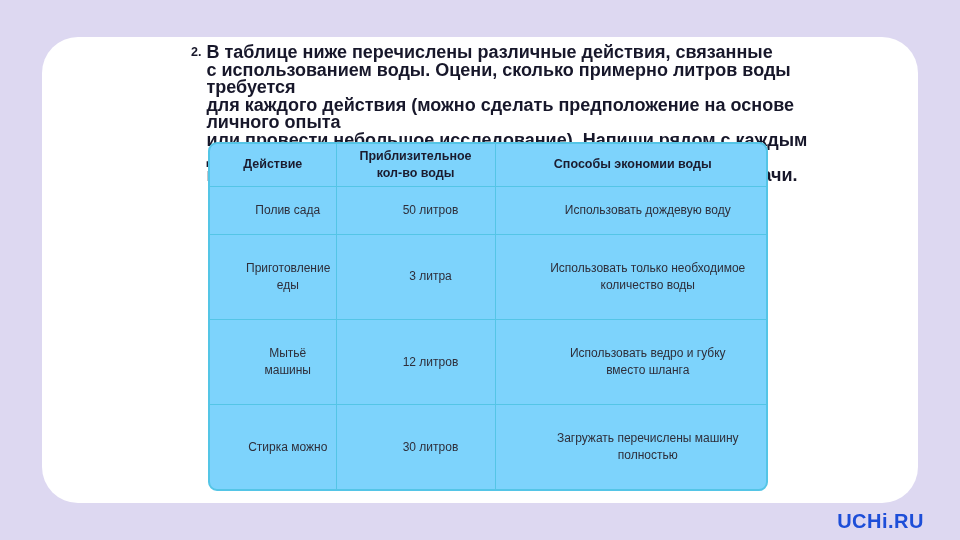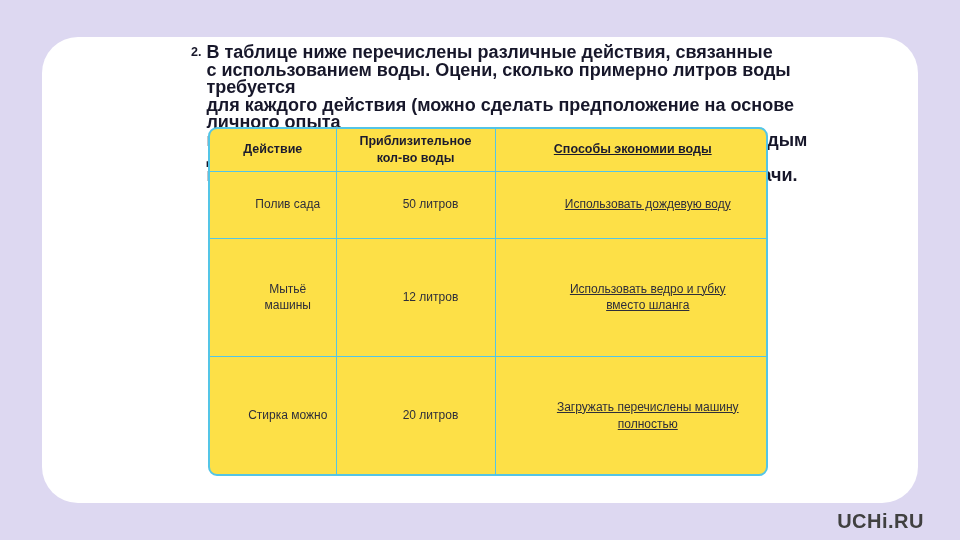--- a/index.html
+++ b/index.html
@@ -39,43 +39,43 @@
   }
   .task-text {
     font-weight: bold;
     font-size: 18px;
     line-height: 17.5px;
     color: #17172A;
     white-space: pre-line;
   }
   .table-wrap {
     position: absolute;
-    left: 166px; top: 90px;
+    left: 166px; top: 105px;
     width: 560px; height: 349px;
     border: 2px solid #54C5E6;
     border-radius: 9px;
     overflow: hidden;
-    background: #fde047;
+    background: #7dd3fc;
   }
   table {
     width: 100%; height: 100%;
     border-collapse: collapse;
     table-layout: fixed;
   }
   th, td {
     border: 1.5px solid #54C5E6;
     text-align: center;
     vertical-align: middle;
     padding: 2px 6px;
     white-space: pre-line;
   }
   tr:first-child > * { border-top: none; }
   tr:last-child > * { border-bottom: none; }
   th:first-child, td:first-child { border-left: none; }
-  th:last-child, td:last-child { border-right: none; text-decoration: underline; }
+  th:last-child, td:last-child { border-right: none; }
   th {
     height: 42px;
     font-size: 12.5px;
     font-weight: bold;
     color: #1B1B2E;
     line-height: 1.35;
   }
   td {
     font-size: 12px;
     font-weight: normal;
@@ -85,21 +85,21 @@
   }
   .col-action { width: 126px; }
   .col-amount { width: 159px; }
   .col-ways   { width: 275px; }
   .logo {
     position: absolute;
     right: 36px; bottom: 7px;
     font-size: 20px;
     font-weight: bold;
     letter-spacing: 0.5px;
-    color: #404040;
+    color: #1d4ed8;
   }
 </style>
 </head>
 <body>
 
 <div class="page">
   <div class="card">
 
     <div class="task">
       <div class="task-number">2.</div>
@@ -123,28 +123,35 @@
             <th>Приблизительное
 кол-во воды</th>
             <th>Способы экономии воды</th>
           </tr>
           <tr>
             <td>Полив сада</td>
             <td>50 литров</td>
             <td>Использовать дождевую воду</td>
           </tr>
           <tr>
+            <td>Приготовление
+еды</td>
+            <td>3 литра</td>
+            <td>Использовать только необходимое
+количество воды</td>
+          </tr>
+          <tr>
             <td>Мытьё машины</td>
             <td>12 литров</td>
             <td>Использовать ведро и губку
 вместо шланга</td>
           </tr>
           <tr>
             <td>Стирка можно</td>
-            <td>20 литров</td>
+            <td>30 литров</td>
             <td>Загружать перечислены машину
 полностью</td>
           </tr>
         </tbody>
       </table>
     </div>
 
   </div>
 
   <div class="logo">UCHi.RU</div>

